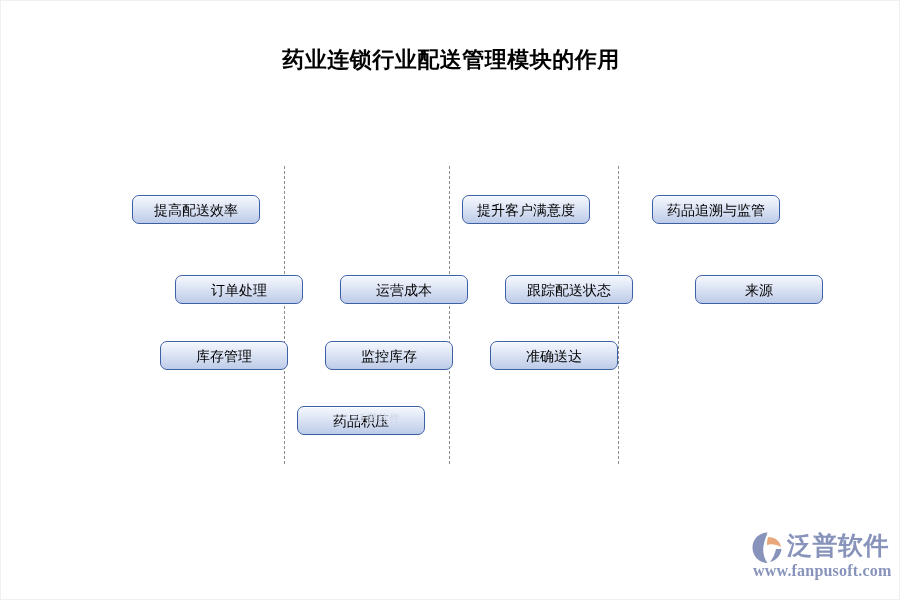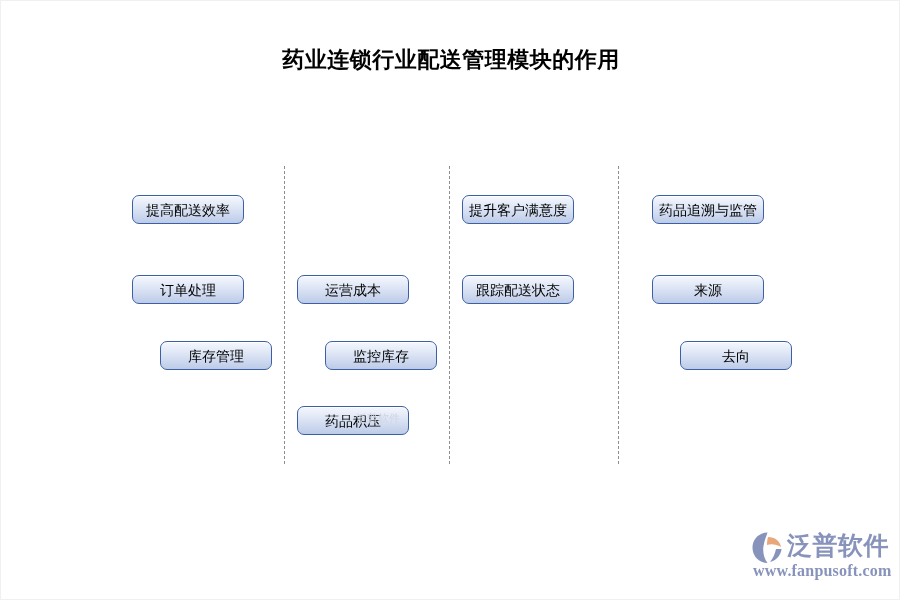--- a/index.html
+++ b/index.html
@@ -50,39 +50,39 @@
   
   .column {
     position: absolute;
     top: 0;
     width: 160px;
     height: 600px;
   }
   .node {
     position: absolute;
     left: 11px;
-    width: 112px;
+    width: 128px;
     height: 29px;
     box-sizing: border-box;
     border: 1px solid #3c60a5;
     border-radius: 7px;
     background: linear-gradient(to bottom, #f4f7fd 0%, #e6ecf8 28%, #d3ddf1 62%, #bdcbe8 100%);
     box-shadow: inset 0 1px 0 rgba(255,255,255,0.85);
     display: flex;
     align-items: center;
     justify-content: center;
     font-family: "Liberation Sans", "DejaVu Sans", sans-serif;
     font-size: 14px;
     font-weight: normal;
     color: #000000;
     line-height: 1;
     white-space: nowrap;
   }
   .node.r0 { top: 194px; }
-  .node.r1 { top: 274px; }
+  .node.r1 { top: 274px; margin-left: 43px; }
   .node.r2 { top: 340px; margin-left: 28px; }
   .node.r3 { top: 405px; }
 
   
   #col-0 { left: 120px; }
   #col-1 { left: 285px; }
   #col-2 { left: 450px; }
   #col-3 { left: 640px; }
 
   
@@ -170,31 +170,31 @@
     </div>
   </div>
 
   <div class="column" id="col-2">
     <div class="node r0">
       <span>提升客户满意度</span>
     </div>
     <div class="node r1">
       <span>跟踪配送状态</span>
     </div>
+    <div class="node r2">
+      <span>准确送达</span>
+    </div>
   </div>
 
   <div class="column" id="col-3">
     <div class="node r1">
       <span>来源</span>
     </div>
     <div class="node r0">
       <span>药品追溯与监管</span>
-    </div>
-    <div class="node r2">
-      <span>去向</span>
     </div>
   </div>
 
   <div id="watermark-ghost">泛普软件</div>
 
   <div id="brand-logo">
     <svg id="brand-mark" viewBox="0 0 34 34">
       <path d="M16.5 1.5 C8 1.5 1.5 8 1.5 16.5 C1.5 25 8 32 16.5 32 C13 27 11.5 21 12.5 15 C13.5 9 15.5 5 16.5 1.5 Z" fill="#8793bb"></path>
       <path d="M17 6 C24 6 29 10 30 16 C25 13 20 12.5 16 14 C16 11 16.4 8.4 17 6 Z" fill="#e8a87c"></path>
       <path d="M30.5 18 C30 24 25.5 29.5 19 31 C22 27 24 23 25 18 Z" fill="#8793bb"></path>

